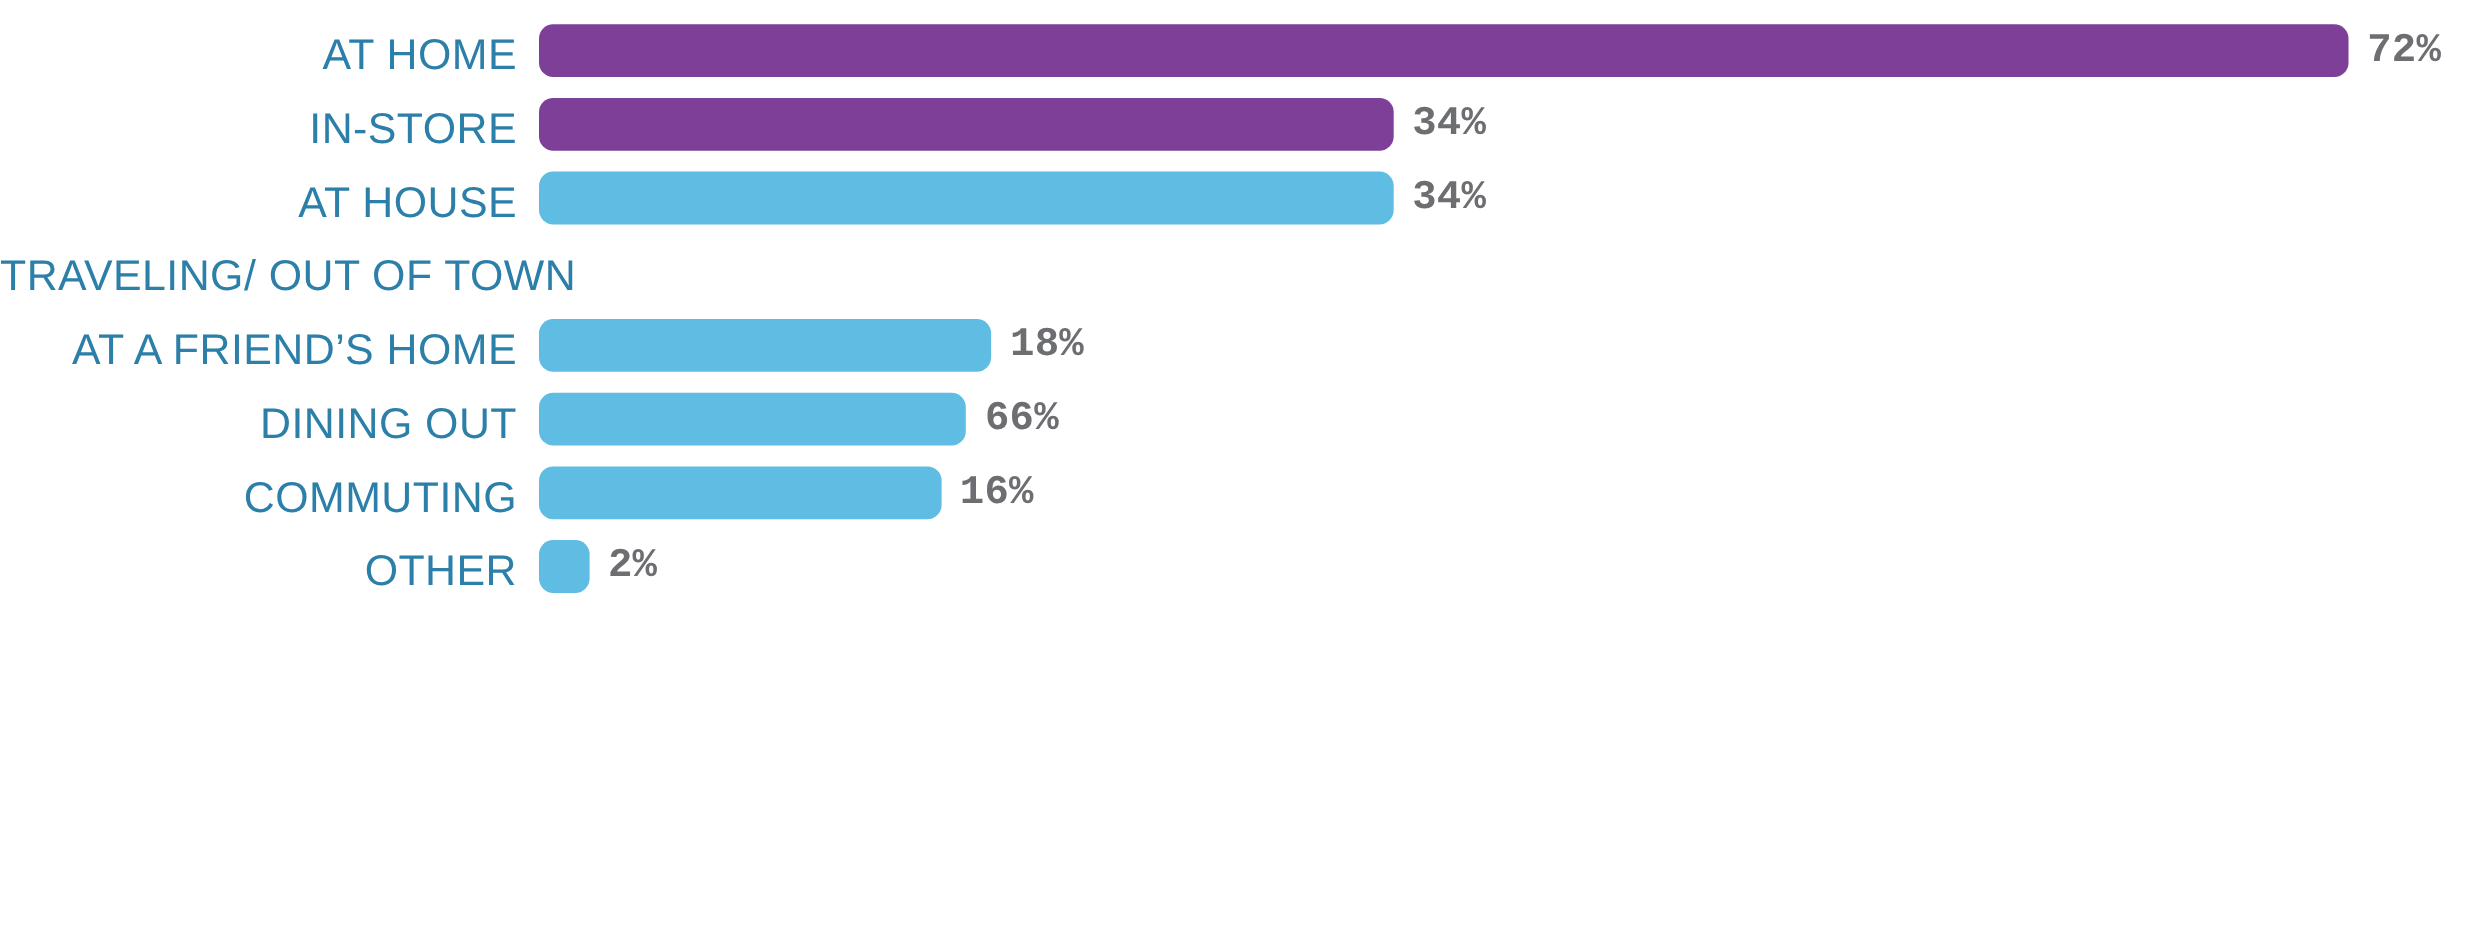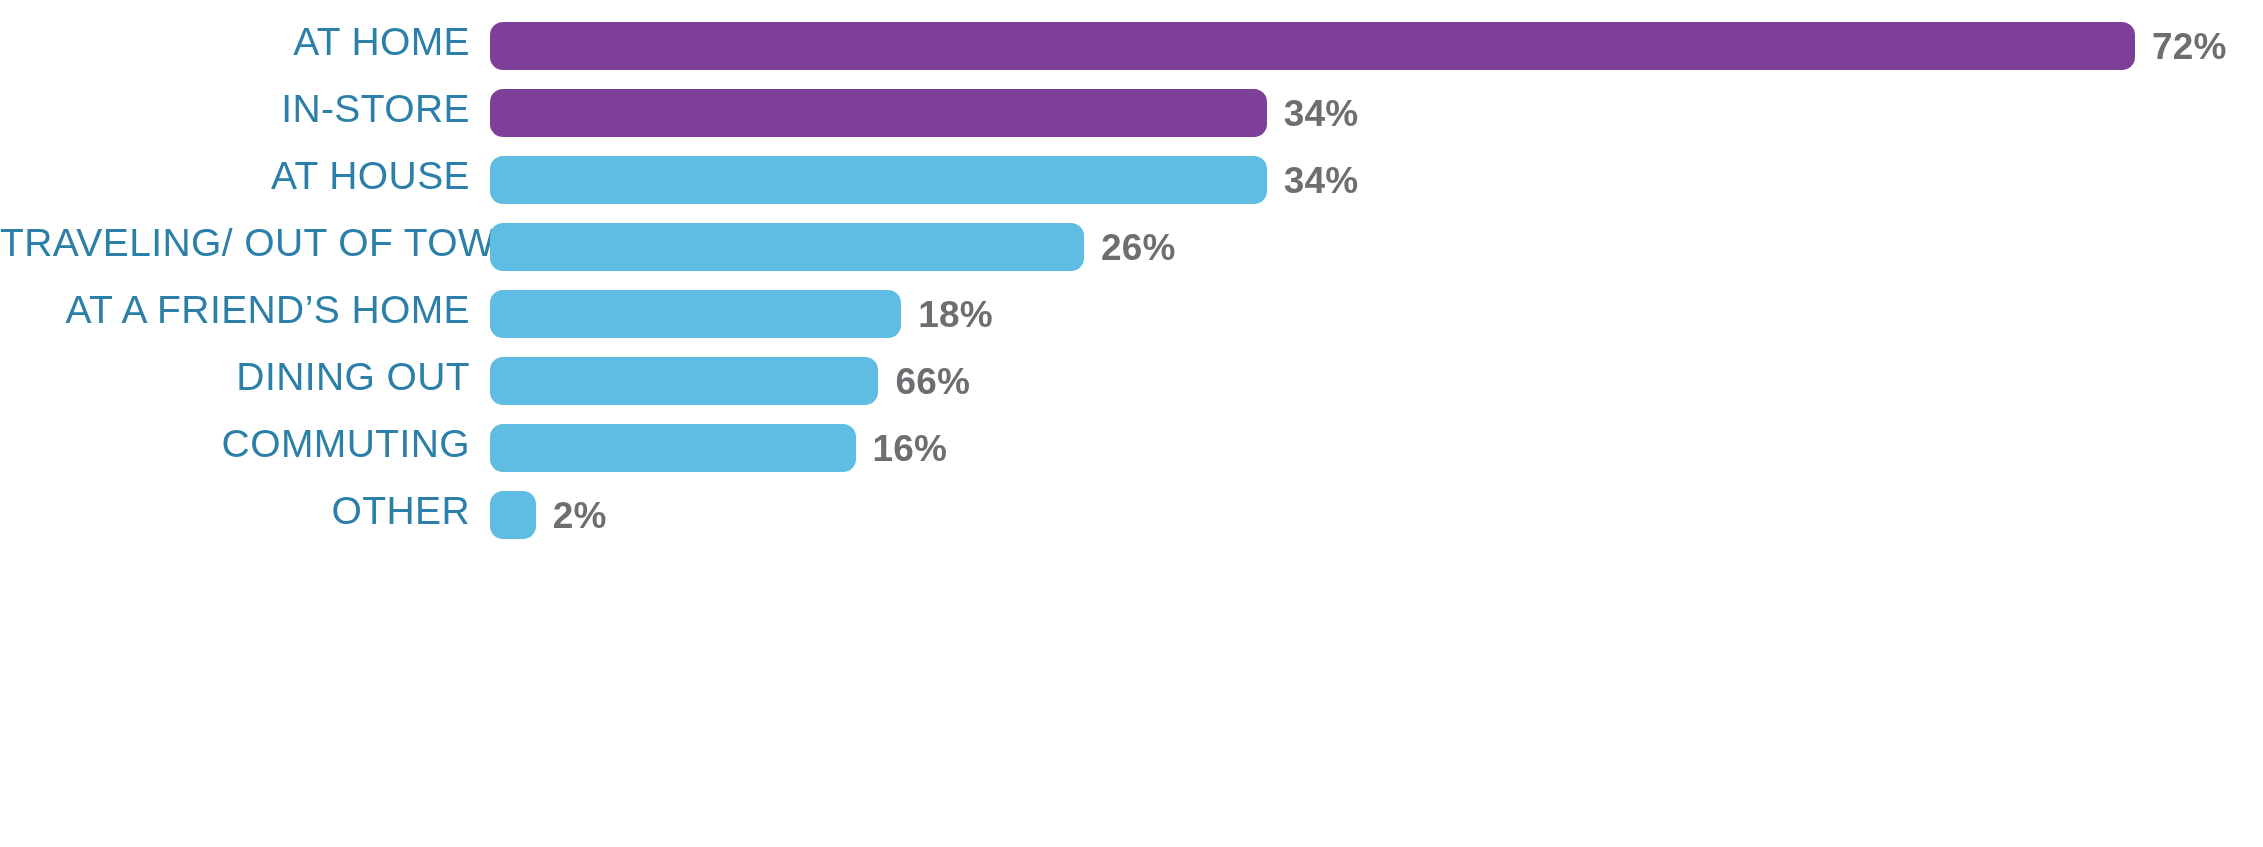--- a/index.html
+++ b/index.html
@@ -17,21 +17,21 @@
   #chart {
     position: relative;
     width: 2263px;
     height: 847px;
     box-sizing: border-box;
     padding-top: 22px;
   }
 
   .row {
     display: flex;
-    align-items: flex-start;
+    align-items: flex-end;
     height: 48px;
     margin-bottom: 19px;
   }
   .row:last-child { margin-bottom: 11px; }
 
   .cat-label {
     width: 490px;
     flex: 0 0 490px;
     text-align: right;
     padding-right: 20px;
@@ -58,20 +58,21 @@
   }
 
   .val-label {
     color: #6D6E71;
     font-size: 37px;
     font-weight: bold;
     letter-spacing: 0.2px;
     line-height: 1;
     margin-left: 17px;
     white-space: nowrap;
+    font-family: Liberation Mono, monospace;
   }
 </style>
 </head>
 <body>
 
 <div id="chart">
   <div id="rows-container">
       <div class="row">
         <div class="cat-label">AT HOME</div>
         <div class="bar-area">
@@ -88,24 +89,20 @@
       </div>
       <div class="row">
         <div class="cat-label">AT HOUSE</div>
         <div class="bar-area">
           <div class="bar" style="width: 776.806px; background: rgb(95, 188, 226);"></div>
           <div class="val-label">34%</div>
         </div>
       </div>
       <div class="row">
         <div class="cat-label">TRAVELING/ OUT OF TOWN</div>
-        <div class="bar-area">
-          <div class="bar" style="width: 594.028px; background: rgb(95, 188, 226);"></div>
-          <div class="val-label">26%</div>
-        </div>
       </div>
       <div class="row">
         <div class="cat-label">AT A FRIEND’S HOME</div>
         <div class="bar-area">
           <div class="bar" style="width: 411.25px; background: rgb(95, 188, 226);"></div>
           <div class="val-label">18%</div>
         </div>
       </div>
       <div class="row">
         <div class="cat-label">DINING OUT</div>

